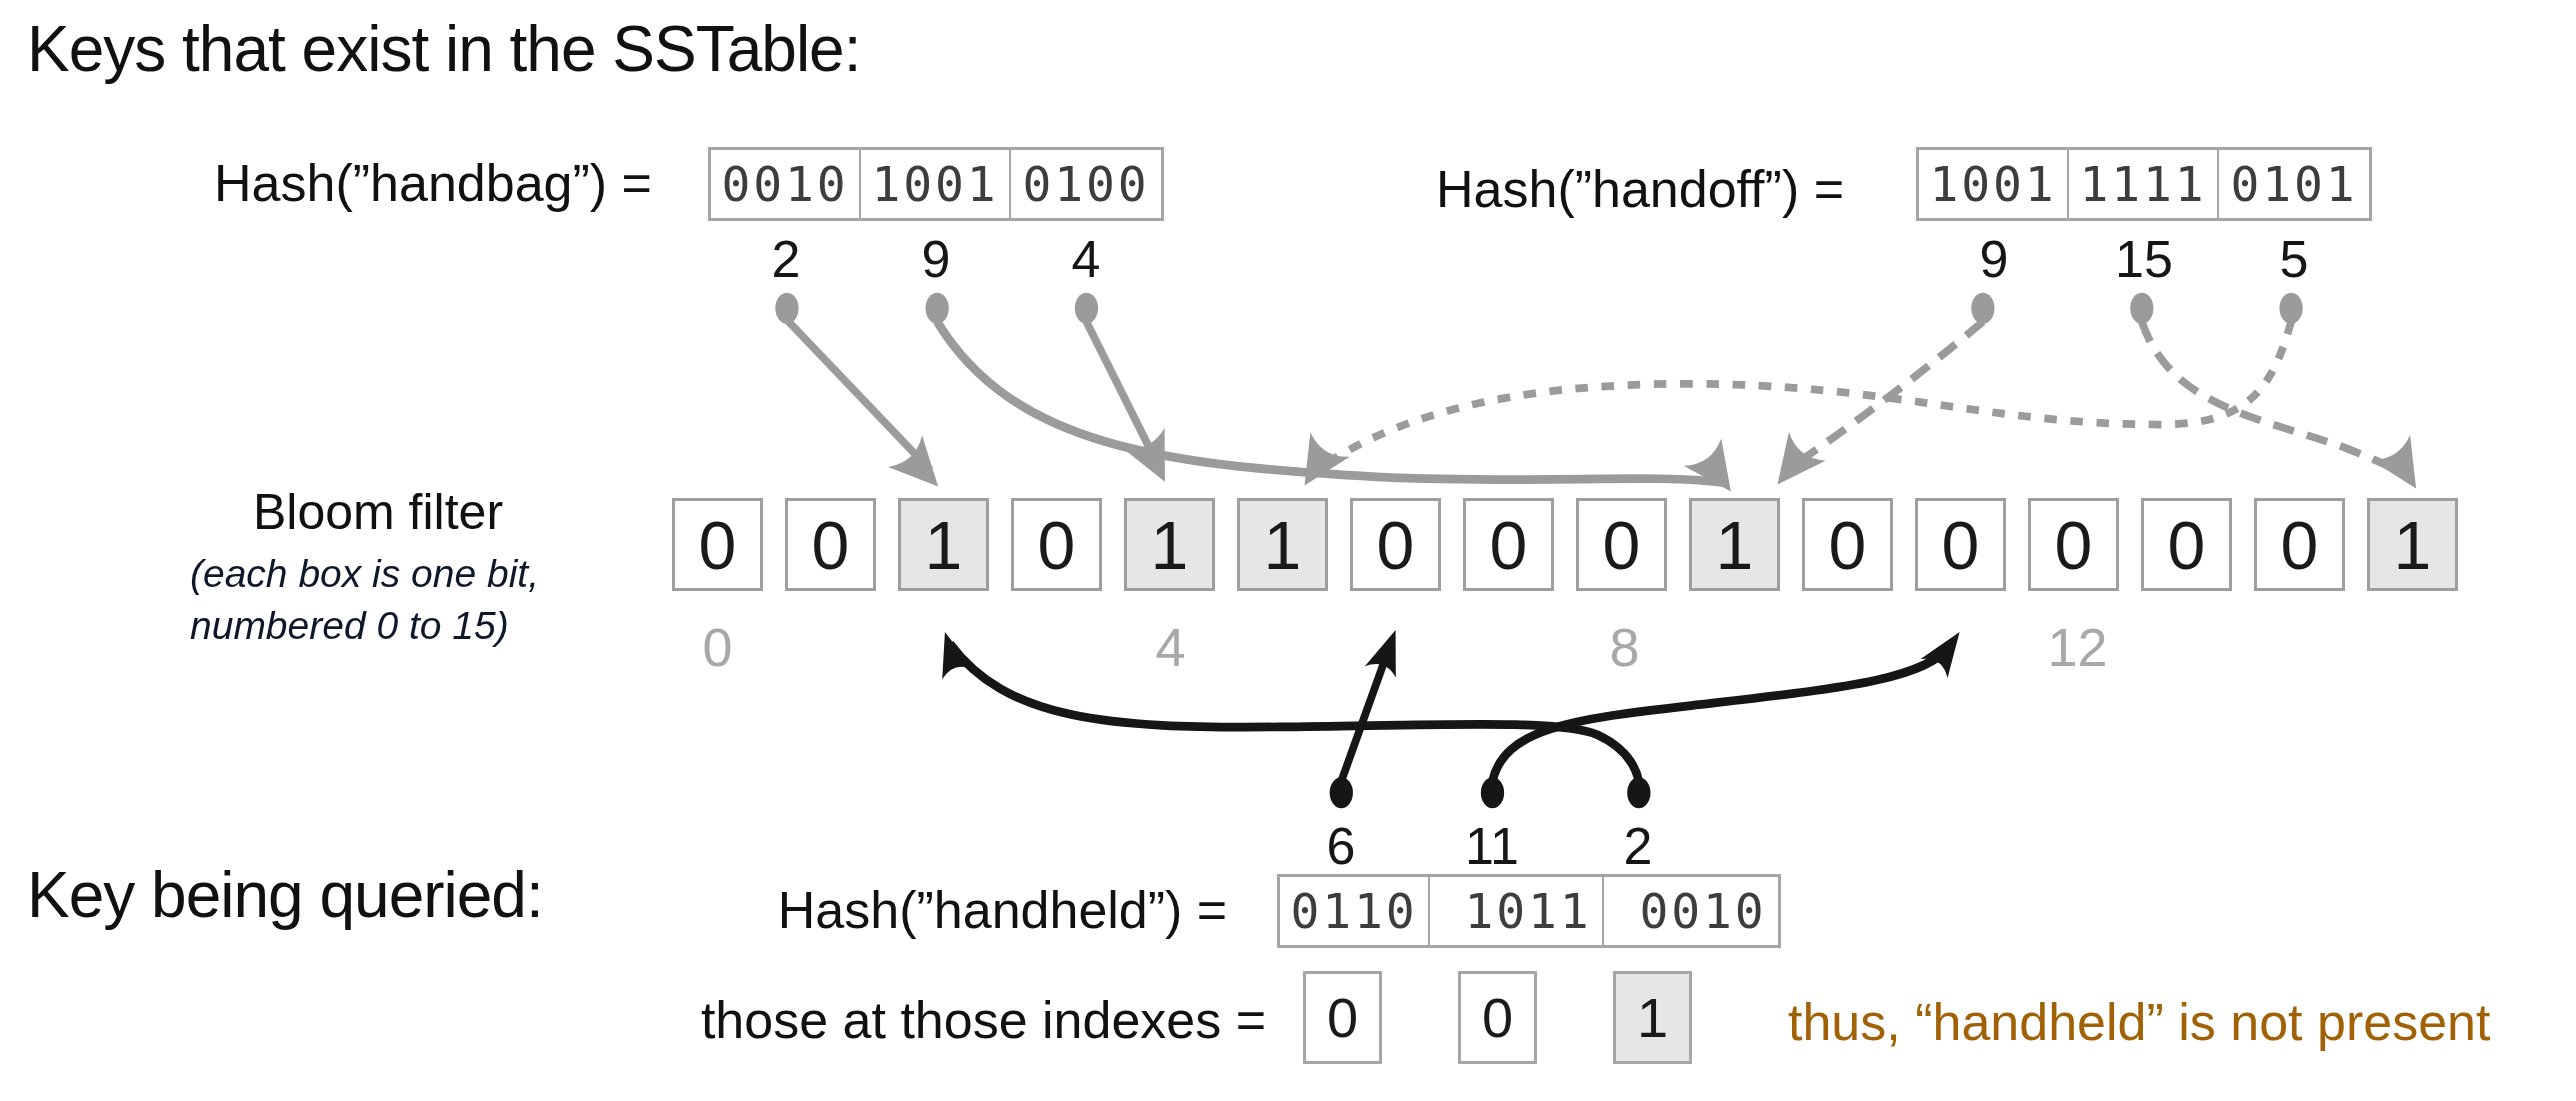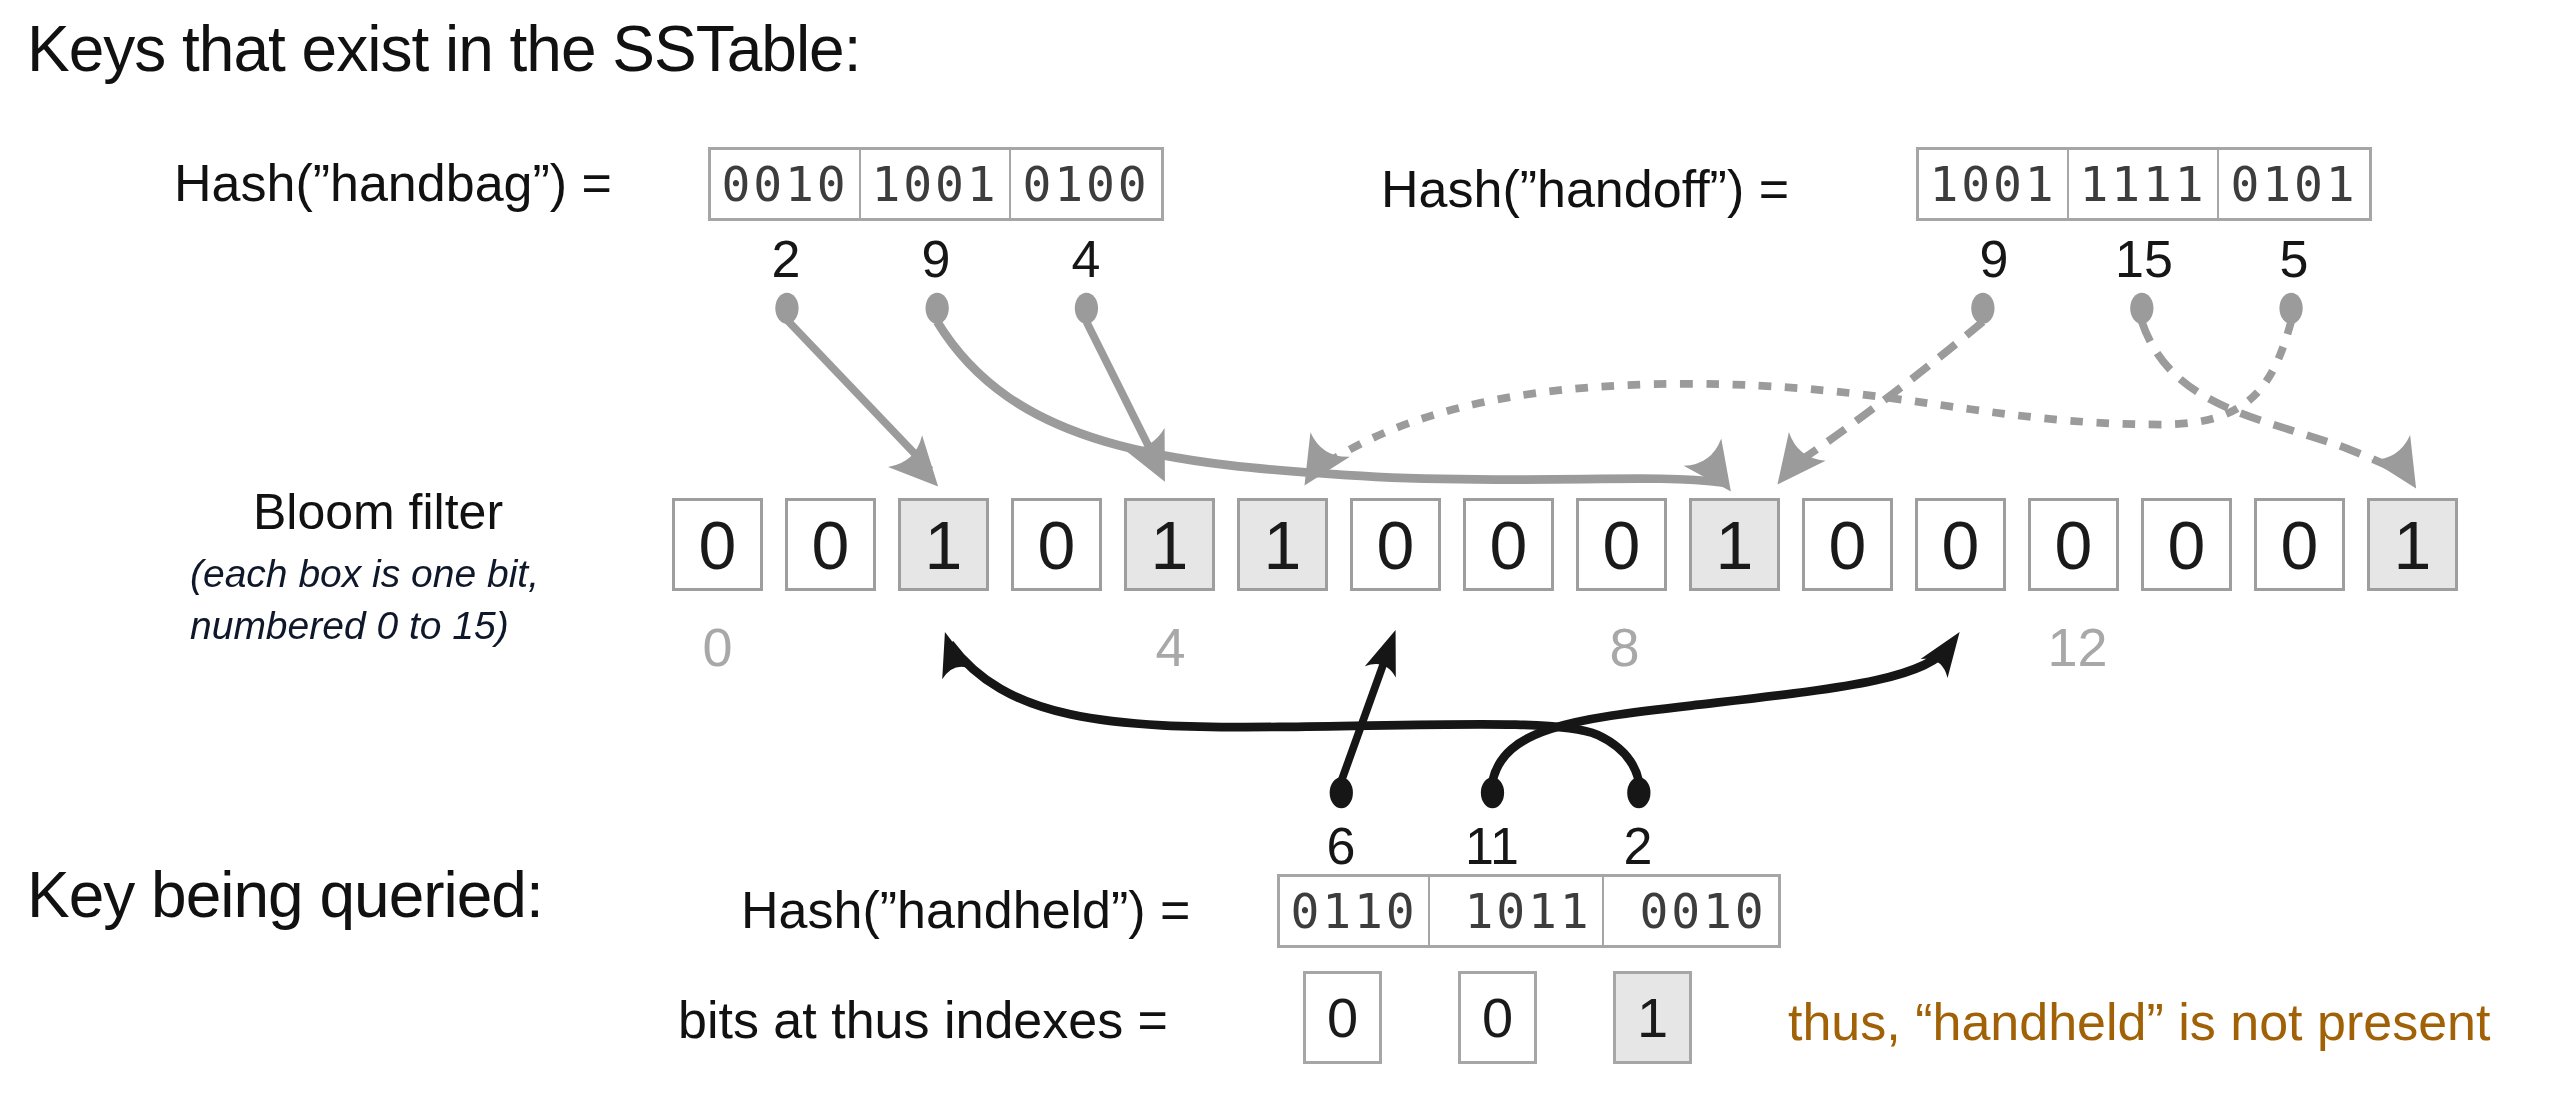--- a/index.html
+++ b/index.html
@@ -6,21 +6,21 @@
   .canvas{
     position:relative;
     width:2576px;height:1102px;
     background:#ffffff;
     font-family:"Liberation Sans",sans-serif;
     color:#161616;
     overflow:hidden;
   }
   .abs{position:absolute;}
   .title{font-size:64px;letter-spacing:-1px;color:#111;white-space:nowrap;}
-  .hash-label{font-size:52px;color:#111;white-space:nowrap;text-align:left;}
+  .hash-label{font-size:52px;color:#111;white-space:nowrap;text-align:center;}
   .hash-frame{display:flex;border:3.9px solid #a6a6a6;background:#fff;box-sizing:border-box;text-align:center;}
   .hash-cell{
     width:150px;height:68px;display:flex;align-items:center;justify-content:center;
     font-family:"DejaVu Sans Mono","Liberation Mono",monospace;
     font-size:48px;color:#3d3d3d;letter-spacing:2.9px;
     border-right:2.9px solid #a6a6a6;box-sizing:border-box;
   }
   .hash-cell:last-child{border-right:none;}
   .idx-row{display:flex;}
   .idx{width:150px;text-align:center;font-size:52px;color:#161616;}
@@ -109,21 +109,21 @@
   <div class="abs idx" style="left:1563px;top:816px;width:150px;">2</div>
 
   <div class="abs title" style="left:27px;top:858px;">Key being queried:</div>
   <div class="abs hash-label" style="left:741px;top:880px;width:523px;">Hash(”handheld”) =</div>
   <div class="abs hash-frame" style="left:1277px;top:874px;gap:24px;">
     <div class="hash-cell">0110</div>
     <div class="hash-cell">1011</div>
     <div class="hash-cell">0010</div>
   </div>
 
-  <div class="abs hash-label" style="left:678px;top:990px;width:611px;">bits at thus indexes =</div>
+  <div class="abs hash-label" style="left:678px;top:990px;width:611px;">those at those indexes =</div>
   <div class="abs qbit" style="left:1303px;top:971px;">0</div>
   <div class="abs qbit" style="left:1458px;top:971px;">0</div>
   <div class="abs qbit on" style="left:1613px;top:971px;">1</div>
 
   <div class="abs conclusion" style="left:1788px;top:992px;">thus, “handheld” is not present</div>
 
   <svg class="overlay" width="2576" height="1102" viewBox="0 0 2658 1137">
 
     <ellipse cx="812" cy="318" rx="12" ry="16" fill="#9b9b9b"></ellipse>
     <ellipse cx="967" cy="318" rx="12" ry="16" fill="#9b9b9b"></ellipse>

